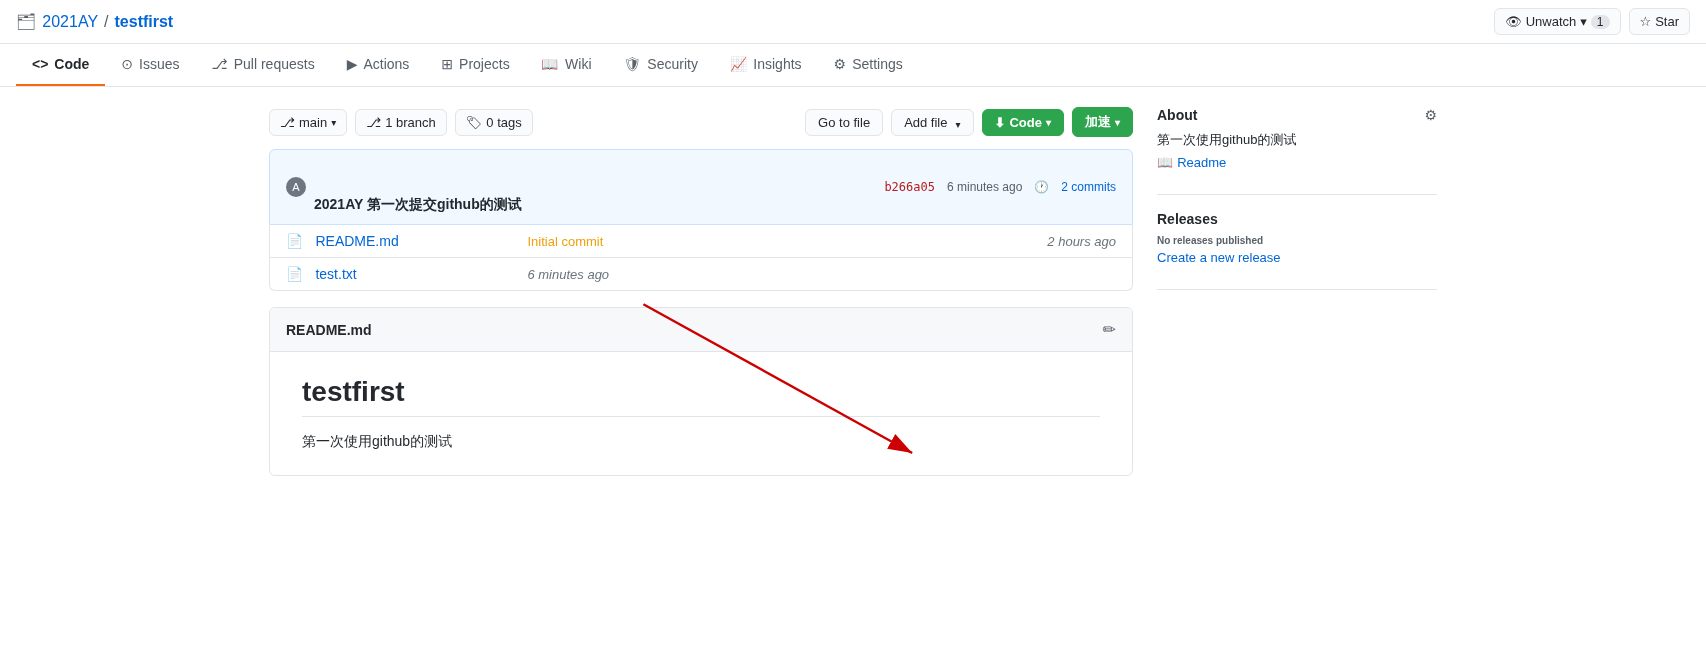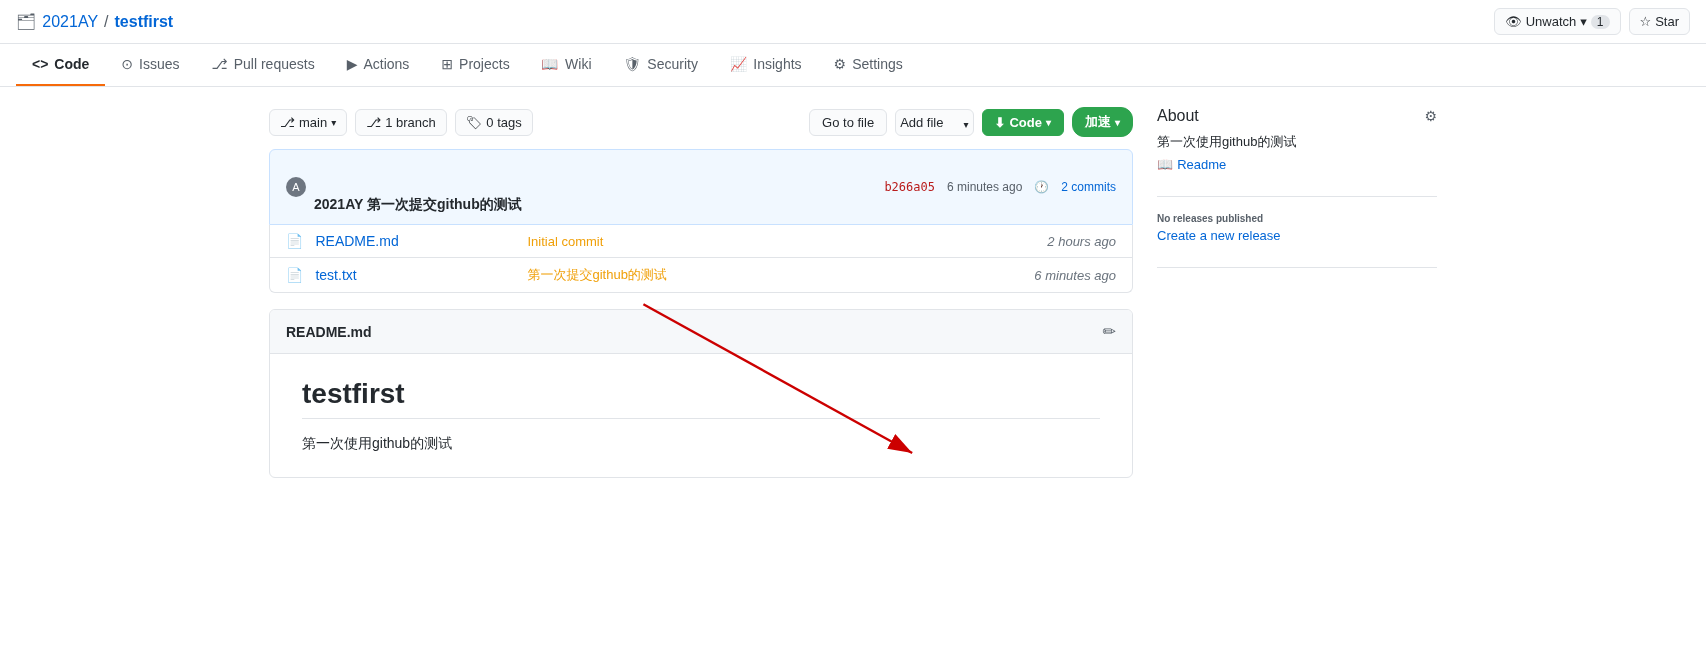--- a/index.html
+++ b/index.html
@@ -26,23 +26,23 @@
     .main-content { display: flex; max-width: 1200px; margin: 0 auto; padding: 20px 16px; gap: 24px; }
     .repo-content { flex: 1; min-width: 0; }
     .sidebar { width: 280px; flex-shrink: 0; }
 
     
     .branch-bar { display: flex; align-items: center; justify-content: space-between; margin-bottom: 12px; flex-wrap: wrap; gap: 8px; }
     .branch-left { display: flex; align-items: center; gap: 8px; }
     .branch-btn { display: flex; align-items: center; gap: 4px; padding: 5px 10px; border: 1px solid #e1e4e8; border-radius: 6px; background: #fafbfc; cursor: pointer; font-size: 13px; color: #24292e; }
     .branch-right { display: flex; align-items: center; gap: 8px; }
     .btn-go-file { padding: 5px 12px; border: 1px solid #e1e4e8; border-radius: 6px; background: #fafbfc; cursor: pointer; font-size: 13px; color: #24292e; }
-    .btn-add-file { display: flex; align-items: flex-end; gap: 20px; padding: 5px 4px; border: 1px solid #e1e4e8; border-radius: 6px; background: #fafbfc; cursor: pointer; font-size: 13px; color: #24292e; }
+    .btn-add-file { display: flex; align-items: flex-end; gap: 8px; padding: 5px 12px; border: 1px solid #e1e4e8; border-radius: 6px; background: #fafbfc; cursor: pointer; font-size: 13px; color: #24292e; }
     .btn-code { display: flex; align-items: center; gap: 4px; padding: 5px 12px; border: 1px solid #2da44e; border-radius: 6px; background: #2da44e; cursor: pointer; font-size: 13px; color: #fff; font-weight: 600; }
-    .btn-jiasu { display: flex; align-items: center; gap: 4px; padding: 5px 12px; border: 1px solid #2da44e; border-radius: 12px; background: #2da44e; cursor: pointer; font-size: 13px; color: #fff; font-weight: 600; }
+    .btn-jiasu { display: flex; align-items: center; gap: 4px; padding: 5px 12px; border: 1px solid #2da44e; border-radius: 6px; background: #2da44e; cursor: pointer; font-size: 13px; color: #fff; font-weight: 600; }
     .caret { font-size: 10px; }
 
     
     .commit-bar { background: #f1f8ff; border: 1px solid #c8e1ff; border-radius: 6px 6px 0 0; padding: 10px 16px; display: flex; align-items: center; justify-content: space-between; }
     .commit-left { display: flex; align-items: center; gap: 8px; }
     .commit-avatar { width: 20px; height: 20px; border-radius: 50%; background: #6e7681; display: flex; align-items: center; justify-content: center; font-size: 11px; color: #fff; }
     .commit-msg { font-weight: 600; font-size: 14px; color: #24292e; margin-top: 36px; }
     .commit-right { display: flex; align-items: center; gap: 12px; font-size: 12px; color: #586069; }
     .commit-hash { color: #b91c1c; font-family: monospace; }
     .commits-link { color: #0366d6; display: flex; align-items: center; gap: 4px; }
@@ -62,21 +62,21 @@
     .readme-header { display: flex; align-items: center; justify-content: space-between; padding: 12px 16px; background: #f6f8fa; border-bottom: 1px solid #e1e4e8; }
     .readme-title { font-weight: 600; font-size: 14px; }
     .readme-edit { color: #586069; cursor: pointer; font-size: 16px; }
     .readme-body { padding: 24px 32px; }
     .readme-h1 { font-size: 28px; font-weight: 700; border-bottom: 1px solid #e1e4e8; padding-bottom: 8px; margin-bottom: 16px; }
     .readme-p { font-size: 14px; color: #24292e; }
 
     
     .sidebar-section { margin-bottom: 24px; }
     .sidebar-header { display: flex; align-items: center; justify-content: space-between; margin-bottom: 8px; }
-    .sidebar-title { font-weight: 400; font-size: 16px; }
+    .sidebar-title { font-weight: 700; font-size: 14px; }
     .sidebar-gear { color: #586069; cursor: pointer; }
     .sidebar-text { font-size: 13px; color: #24292e; margin-bottom: 6px; }
     .sidebar-link { color: #0366d6; font-size: 13px; text-decoration: none; cursor: pointer; display: flex; align-items: center; gap: 4px; }
     .sidebar-muted { color: #586069; font-size: 10px; margin-bottom: 4px; font-weight: bold; }
     .sidebar-divider { border: none; border-top: 1px solid #e1e4e8; margin: 16px 0; }
 
     
     .arrow-container { position: relative; }
     .red-arrow { position: absolute; top: 0; left: 0; width: 100%; height: 100%; pointer-events: none; overflow: visible; }
   </style>
@@ -202,21 +202,20 @@
       <div class="file-table">
         <div class="file-row">
           <span class="file-icon">📄</span>
           <span class="file-name">README.md</span>
           <span class="file-commit"><a>Initial commit</a></span>
           <span class="file-time">2 hours ago</span>
         </div>
         <div class="file-row">
           <span class="file-icon">📄</span>
           <span class="file-name">test.txt</span>
-          <span class="file-commit"><a>第一次提交github的测试</a></span>
           <span class="file-time">6 minutes ago</span>
         </div>
       </div>
 
       <svg class="red-arrow" viewBox="0 0 900 320" xmlns="http://www.w3.org/2000/svg" style="position:absolute; top:0; left:0; width:100%; height:320px; pointer-events:none; overflow:visible;">
         <defs>
           <marker id="arrowhead" markerWidth="10" markerHeight="7" refX="10" refY="3.5" orient="auto">
             <polygon points="0 0, 10 3.5, 0 7" fill="#cc0000"></polygon>
           </marker>
         </defs>
@@ -245,18 +244,21 @@
         <span class="sidebar-gear">⚙</span>
       </div>
       <p class="sidebar-text">第一次使用github的测试</p>
       <a class="sidebar-link">
         <span>📖</span>
         <span>Readme</span>
       </a>
     </div>
     <hr class="sidebar-divider">
     <div class="sidebar-section">
+      <div class="sidebar-header">
+        <span class="sidebar-title">Releases</span>
+      </div>
       <p class="sidebar-muted">No releases published</p>
       <a class="sidebar-link">Create a new release</a>
     </div>
     <hr class="sidebar-divider">
   </aside>
 </div>
 
 </body></html>

